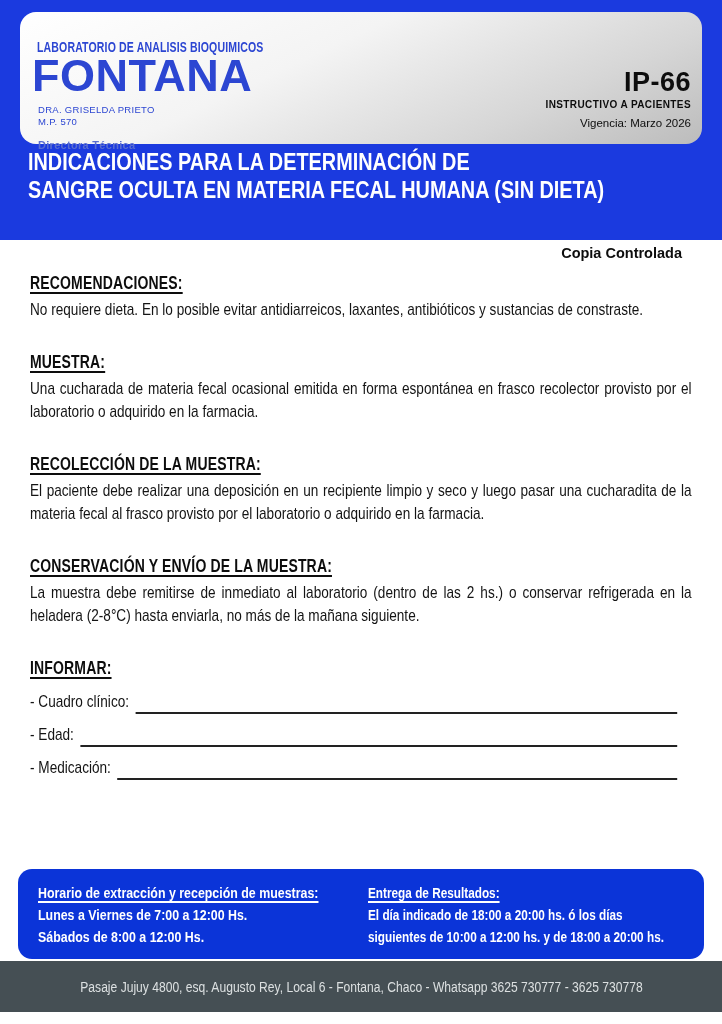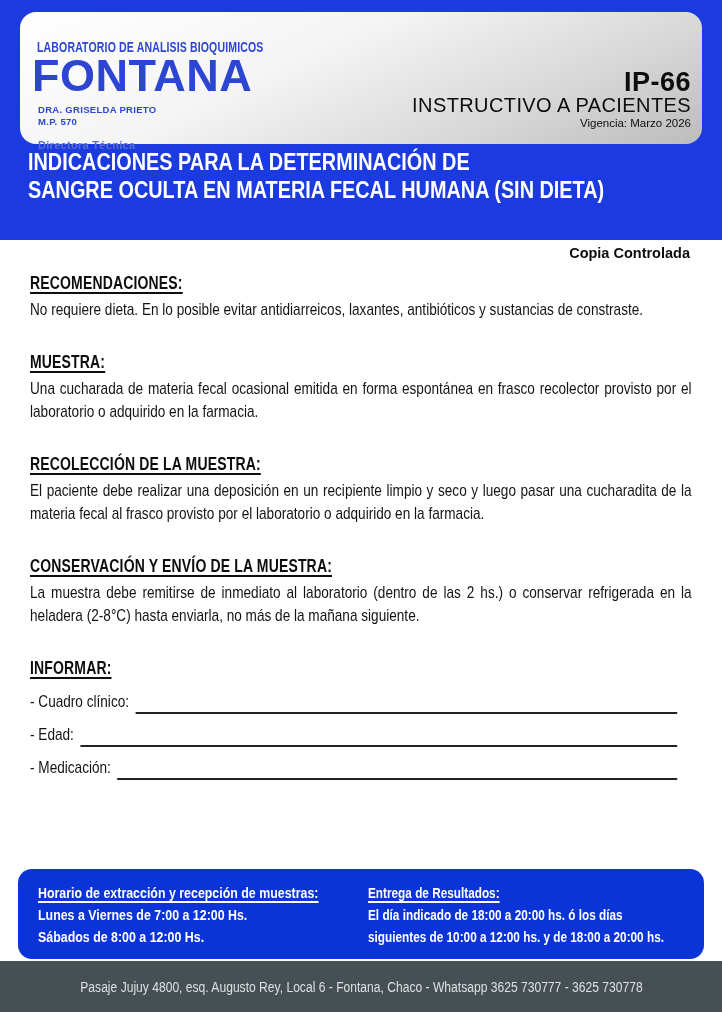--- a/index.html
+++ b/index.html
@@ -24,42 +24,42 @@
     color:var(--logo_blue); font-weight:700; font-size:15.5px;
     white-space:nowrap; transform:scaleX(0.68); transform-origin:left top;
     letter-spacing:0.2px; margin-left:5px;
   }
   .lab-name {
     color:var(--logo_blue); font-weight:800; font-size:45px; line-height:44px;
     letter-spacing:0.5px; white-space:nowrap; margin-top:-2px;
   }
   .director-block { margin-top:6px; margin-left:6px; }
   .director-name, .director-mp {
-    color:var(--logo_blue); font-weight:700; font-size:9.5px; line-height:11.5px;
+    color:var(--logo_blue); font-weight:400; font-size:9.5px; line-height:11.5px;
     letter-spacing:0.3px;
   }
   .director-role {
     color:var(--logo_blue_light); font-weight:700; font-size:11px; line-height:11px;
     letter-spacing:0.3px; margin-top:13px;
   }
   .doc-block { position:absolute; right:11px; bottom:14px; text-align:right; color:#0d0d0d; }
   .doc-code  { font-weight:800; font-size:27px; line-height:28px; letter-spacing:0.5px; }
-  .doc-type  { font-weight:400; font-size:20px; line-height:18px; letter-spacing:0.4px; }
+  .doc-type  { font-weight:700; font-size:10px; line-height:18px; letter-spacing:0.4px; }
   .validity  { font-weight:400; font-size:11.5px; line-height:14px; margin-top:2px; }
 
   .doc-title {
     position:absolute; left:28px; top:149px; width:790px;
     transform:scaleX(0.845); transform-origin:left top;
     color:#ffffff; font-weight:800; font-size:23.5px; line-height:27.5px;
     letter-spacing:0px; white-space:nowrap;
   }
 
   
   .copy-note {
-    margin-top:3px; padding-right:32px; text-align:right;
+    margin-top:3px; padding-right:40px; text-align:right;
     font-weight:700; font-size:14.5px; line-height:20px; color:#0d0d0d;
   }
 
   
   main {
     display:block; margin-left:30px; width:827px;
     transform:scaleX(0.8); transform-origin:left top;
   }
   .section { margin-top:30px; }
   .section.first { margin-top:10px; }

